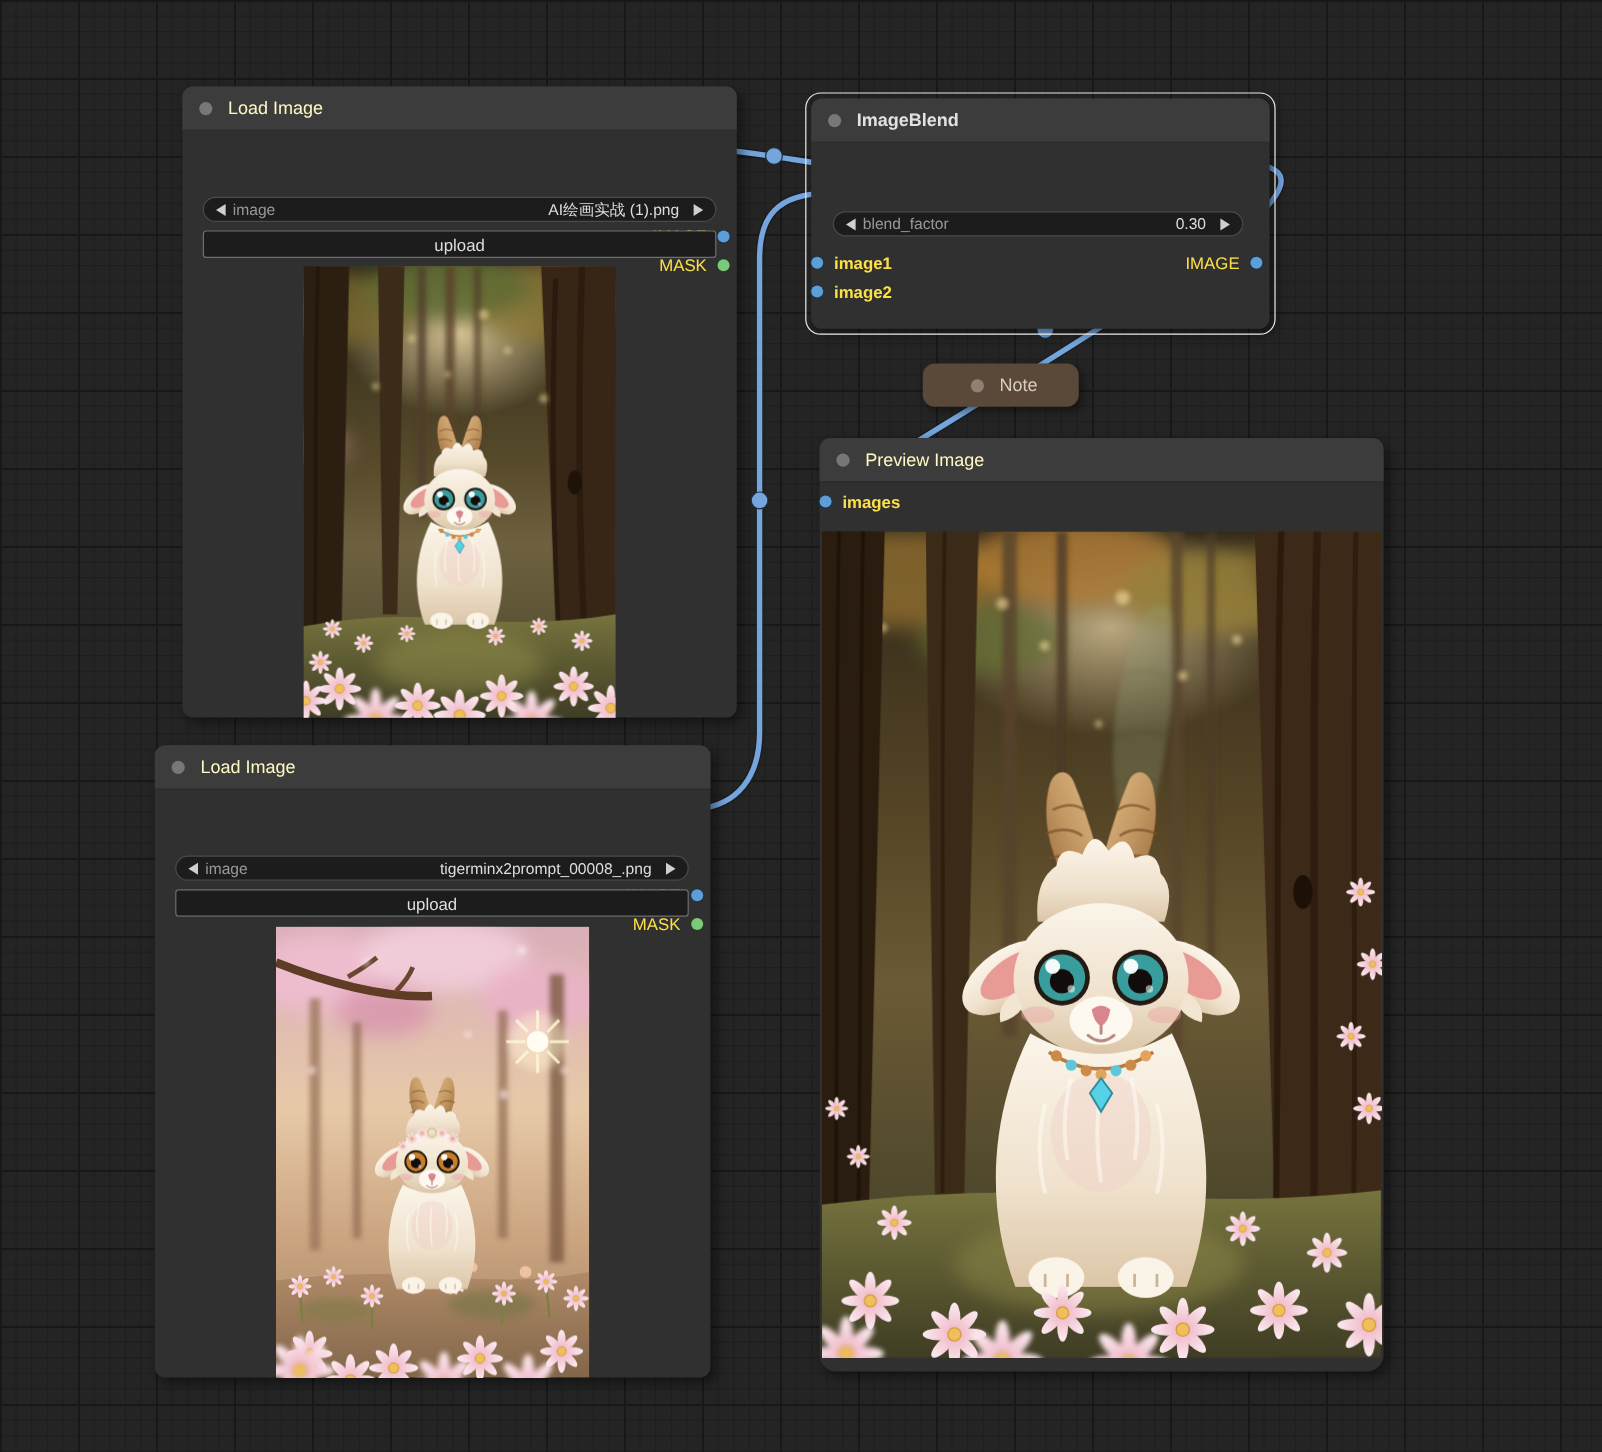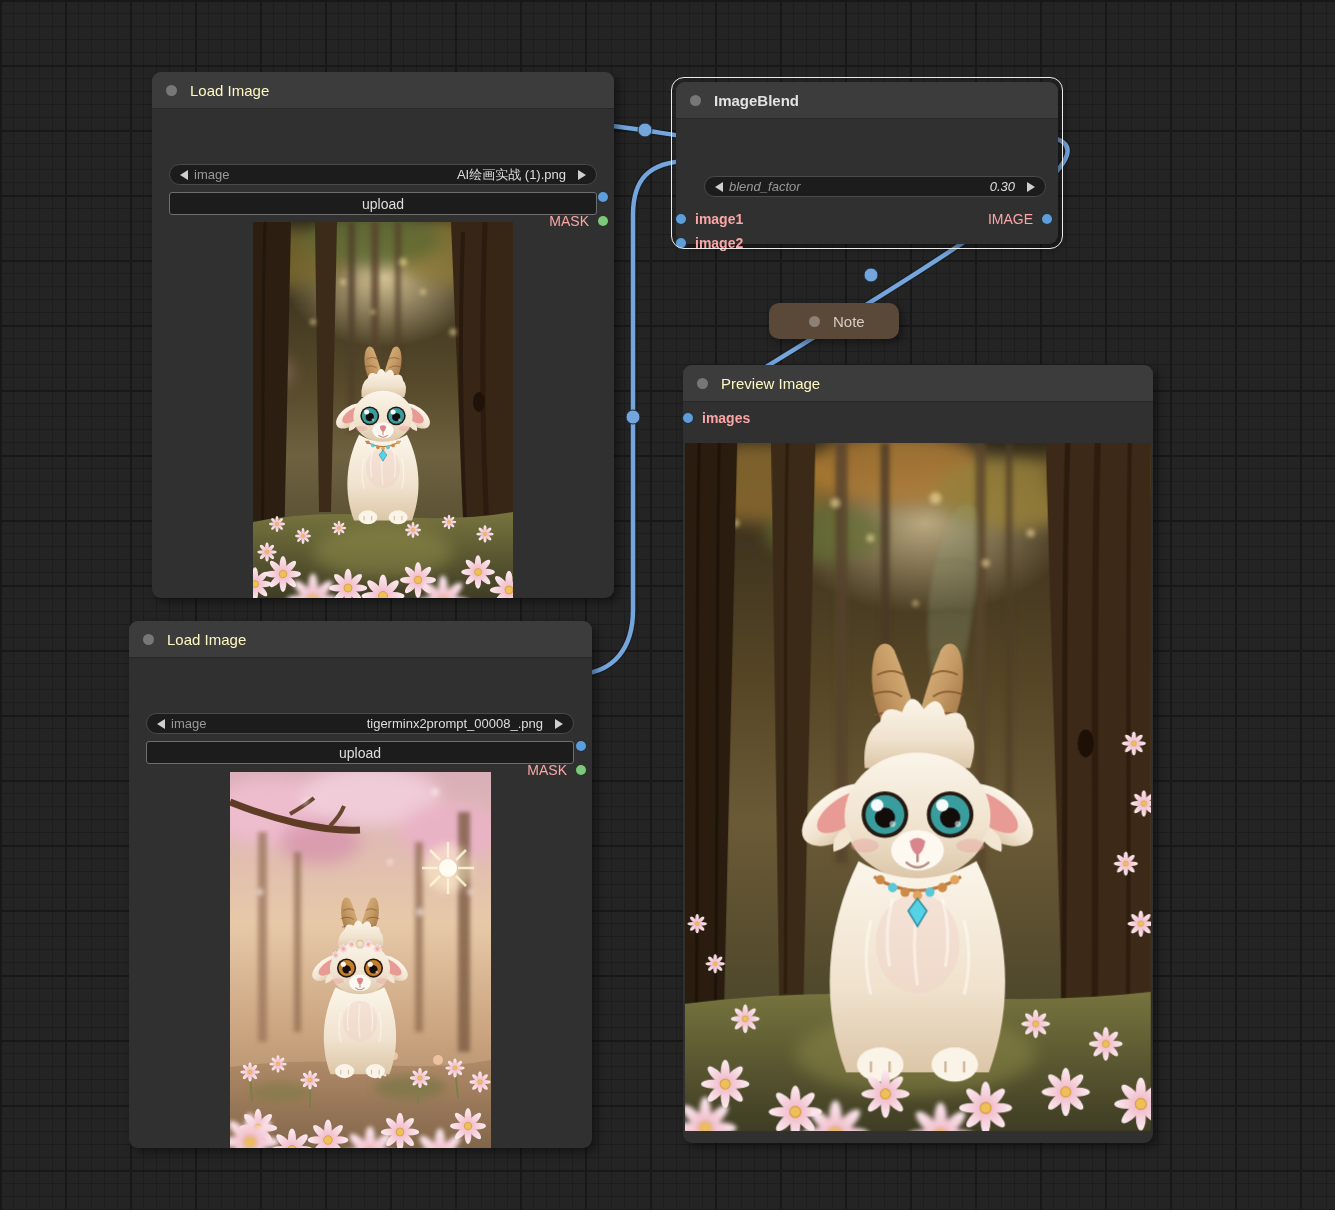--- a/index.html
+++ b/index.html
@@ -22,21 +22,21 @@
     position:absolute;left:0;top:0;right:0;height:37px;background:#3c3c3c;
     border-radius:9px 9px 0 0;display:flex;align-items:center;
     border-bottom:1px solid #272727;box-sizing:border-box;
   }
   .title-dot{width:11px;height:11px;border-radius:50%;background:#777;margin-left:14px;flex:0 0 auto;}
   .node-title{margin-left:13px;font-size:15px;color:#fef9c3;white-space:nowrap;}
   .node.selected::after{
     content:'';position:absolute;inset:-5px;border:1.5px solid #ececec;border-radius:13px;pointer-events:none;
   }
   .node.selected .node-title{font-weight:bold;color:#e2e2e2;}
-  .slot{position:absolute;height:20px;display:flex;align-items:center;font-size:14px;color:#fca5a5;}
+  .slot{position:absolute;height:20px;display:flex;align-items:center;font-size:14px;color:#fde047;}
   .slot.in{left:0;font-weight:bold;}
   .slot.out{right:6px;flex-direction:row-reverse;}
   .slot .dot{width:10px;height:10px;border-radius:50%;flex:0 0 auto;}
   .slot.in .slot-label{margin-left:9px;}
   .slot.out .slot-label{margin-right:9px;}
   .dot-image{background:#5d9ed8;box-shadow:0 0 0 1px #22303e;}
   .dot-mask{background:#7cc87c;box-shadow:0 0 0 1px #27391f;}
   .widget{position:absolute;box-sizing:border-box;display:flex;align-items:center;font-size:13px;}
   .widget.combo{
     background:#1c1c1c;border:1px solid #4a4a4a;border-radius:11px;height:21px;padding:0 10px;
@@ -290,38 +290,38 @@
           <use href="#daisy" transform="translate(2,362) scale(.7)"></use>
         </g>
         <g filter="url(#blur2)">
           <use href="#daisy" transform="translate(60,378) scale(1.1)"></use>
             <use href="#daisy" transform="translate(190,380) scale(1.1)"></use>
         </g>
       </svg>
     </div>
   </div>
 
-  <div class="node selected" style="left:676px;top:82px;width:382px;height:162px;text-align:center;">
+  <div class="node selected" style="left:676px;top:82px;width:382px;height:192px;text-align:center;">
     <div class="node-header">
       <span class="title-dot"></span>
       <span class="node-title">ImageBlend</span>
     </div>
     <div class="slot in" style="top:127px">
       <span class="dot dot-image"></span>
       <span class="slot-label">image1</span>
     </div>
     <div class="slot in" style="top:151px">
       <span class="dot dot-image"></span>
       <span class="slot-label">image2</span>
     </div>
     <div class="slot out" style="top:127px">
       <span class="dot dot-image"></span>
       <span class="slot-label">IMAGE</span>
     </div>
-    <div class="widget combo" style="left:28px;top:94px;width:342px;font-style:italic;">
+    <div class="widget combo" style="left:18px;top:94px;width:342px;">
       <span class="arr left"></span>
       <span class="w-label">blend_factor</span>
       <span class="w-value">0.30</span>
       <span class="arr right"></span>
     </div>
   </div>
 
   <div class="note-node" style="left:769px;top:303px;width:104px;height:36px;padding-left:26px;">
     <span class="title-dot"></span>
     <span class="node-title">Note</span>
@@ -411,21 +411,21 @@
         </g>
         <g filter="url(#blur2)">
           <use href="#daisy" transform="translate(140,382) scale(1.15)"></use>
             <use href="#daisy" transform="translate(210,384) scale(1.15)"></use>
           <use href="#daisy" transform="translate(20,370) scale(1.2)"></use>
         </g>
       </svg>
     </div>
   </div>
 
-  <div class="node" style="left:683px;top:365px;width:470px;height:778px;">
+  <div class="node" style="left:683px;top:365px;width:470px;height:778px;border-radius:14px;">
     <div class="node-header">
       <span class="title-dot"></span>
       <span class="node-title">Preview Image</span>
     </div>
     <div class="slot in" style="top:43px">
       <span class="dot dot-image"></span>
       <span class="slot-label">images</span>
     </div>
     <div class="image-box" style="left:2px;top:78px;width:466px;height:688px;">
       <svg width="466" height="688" viewBox="0 0 465 687" aria-hidden="true">

